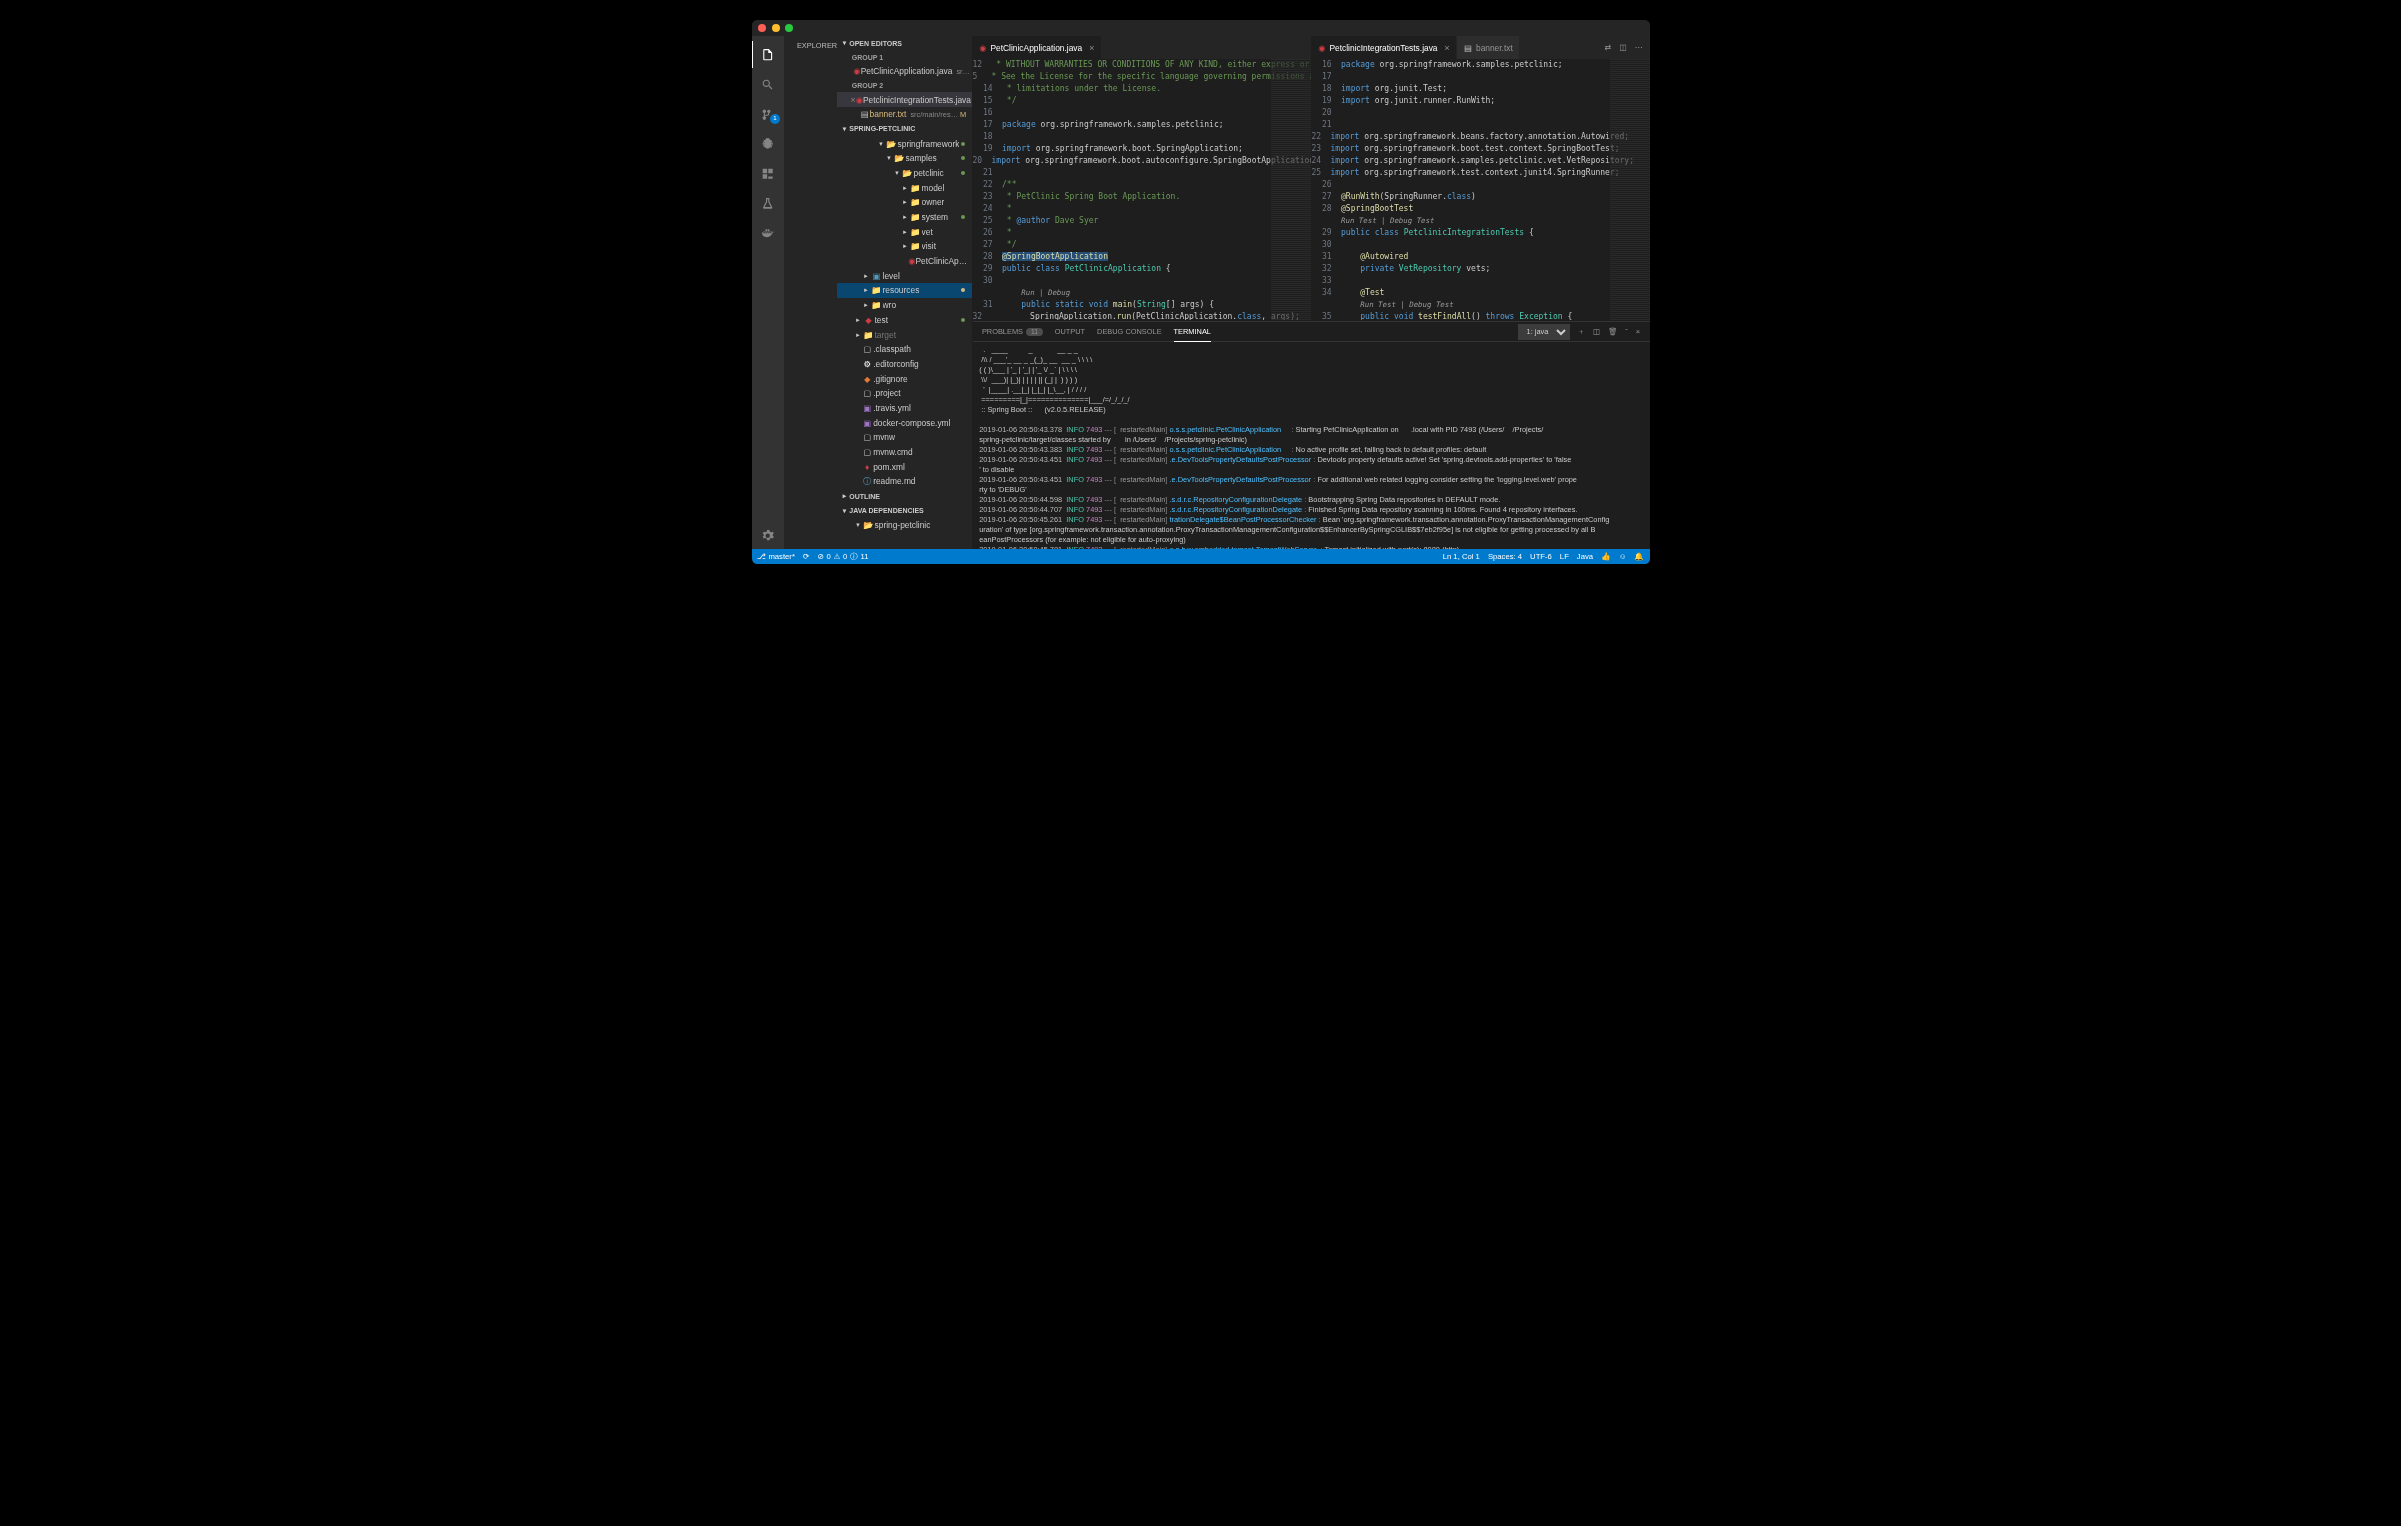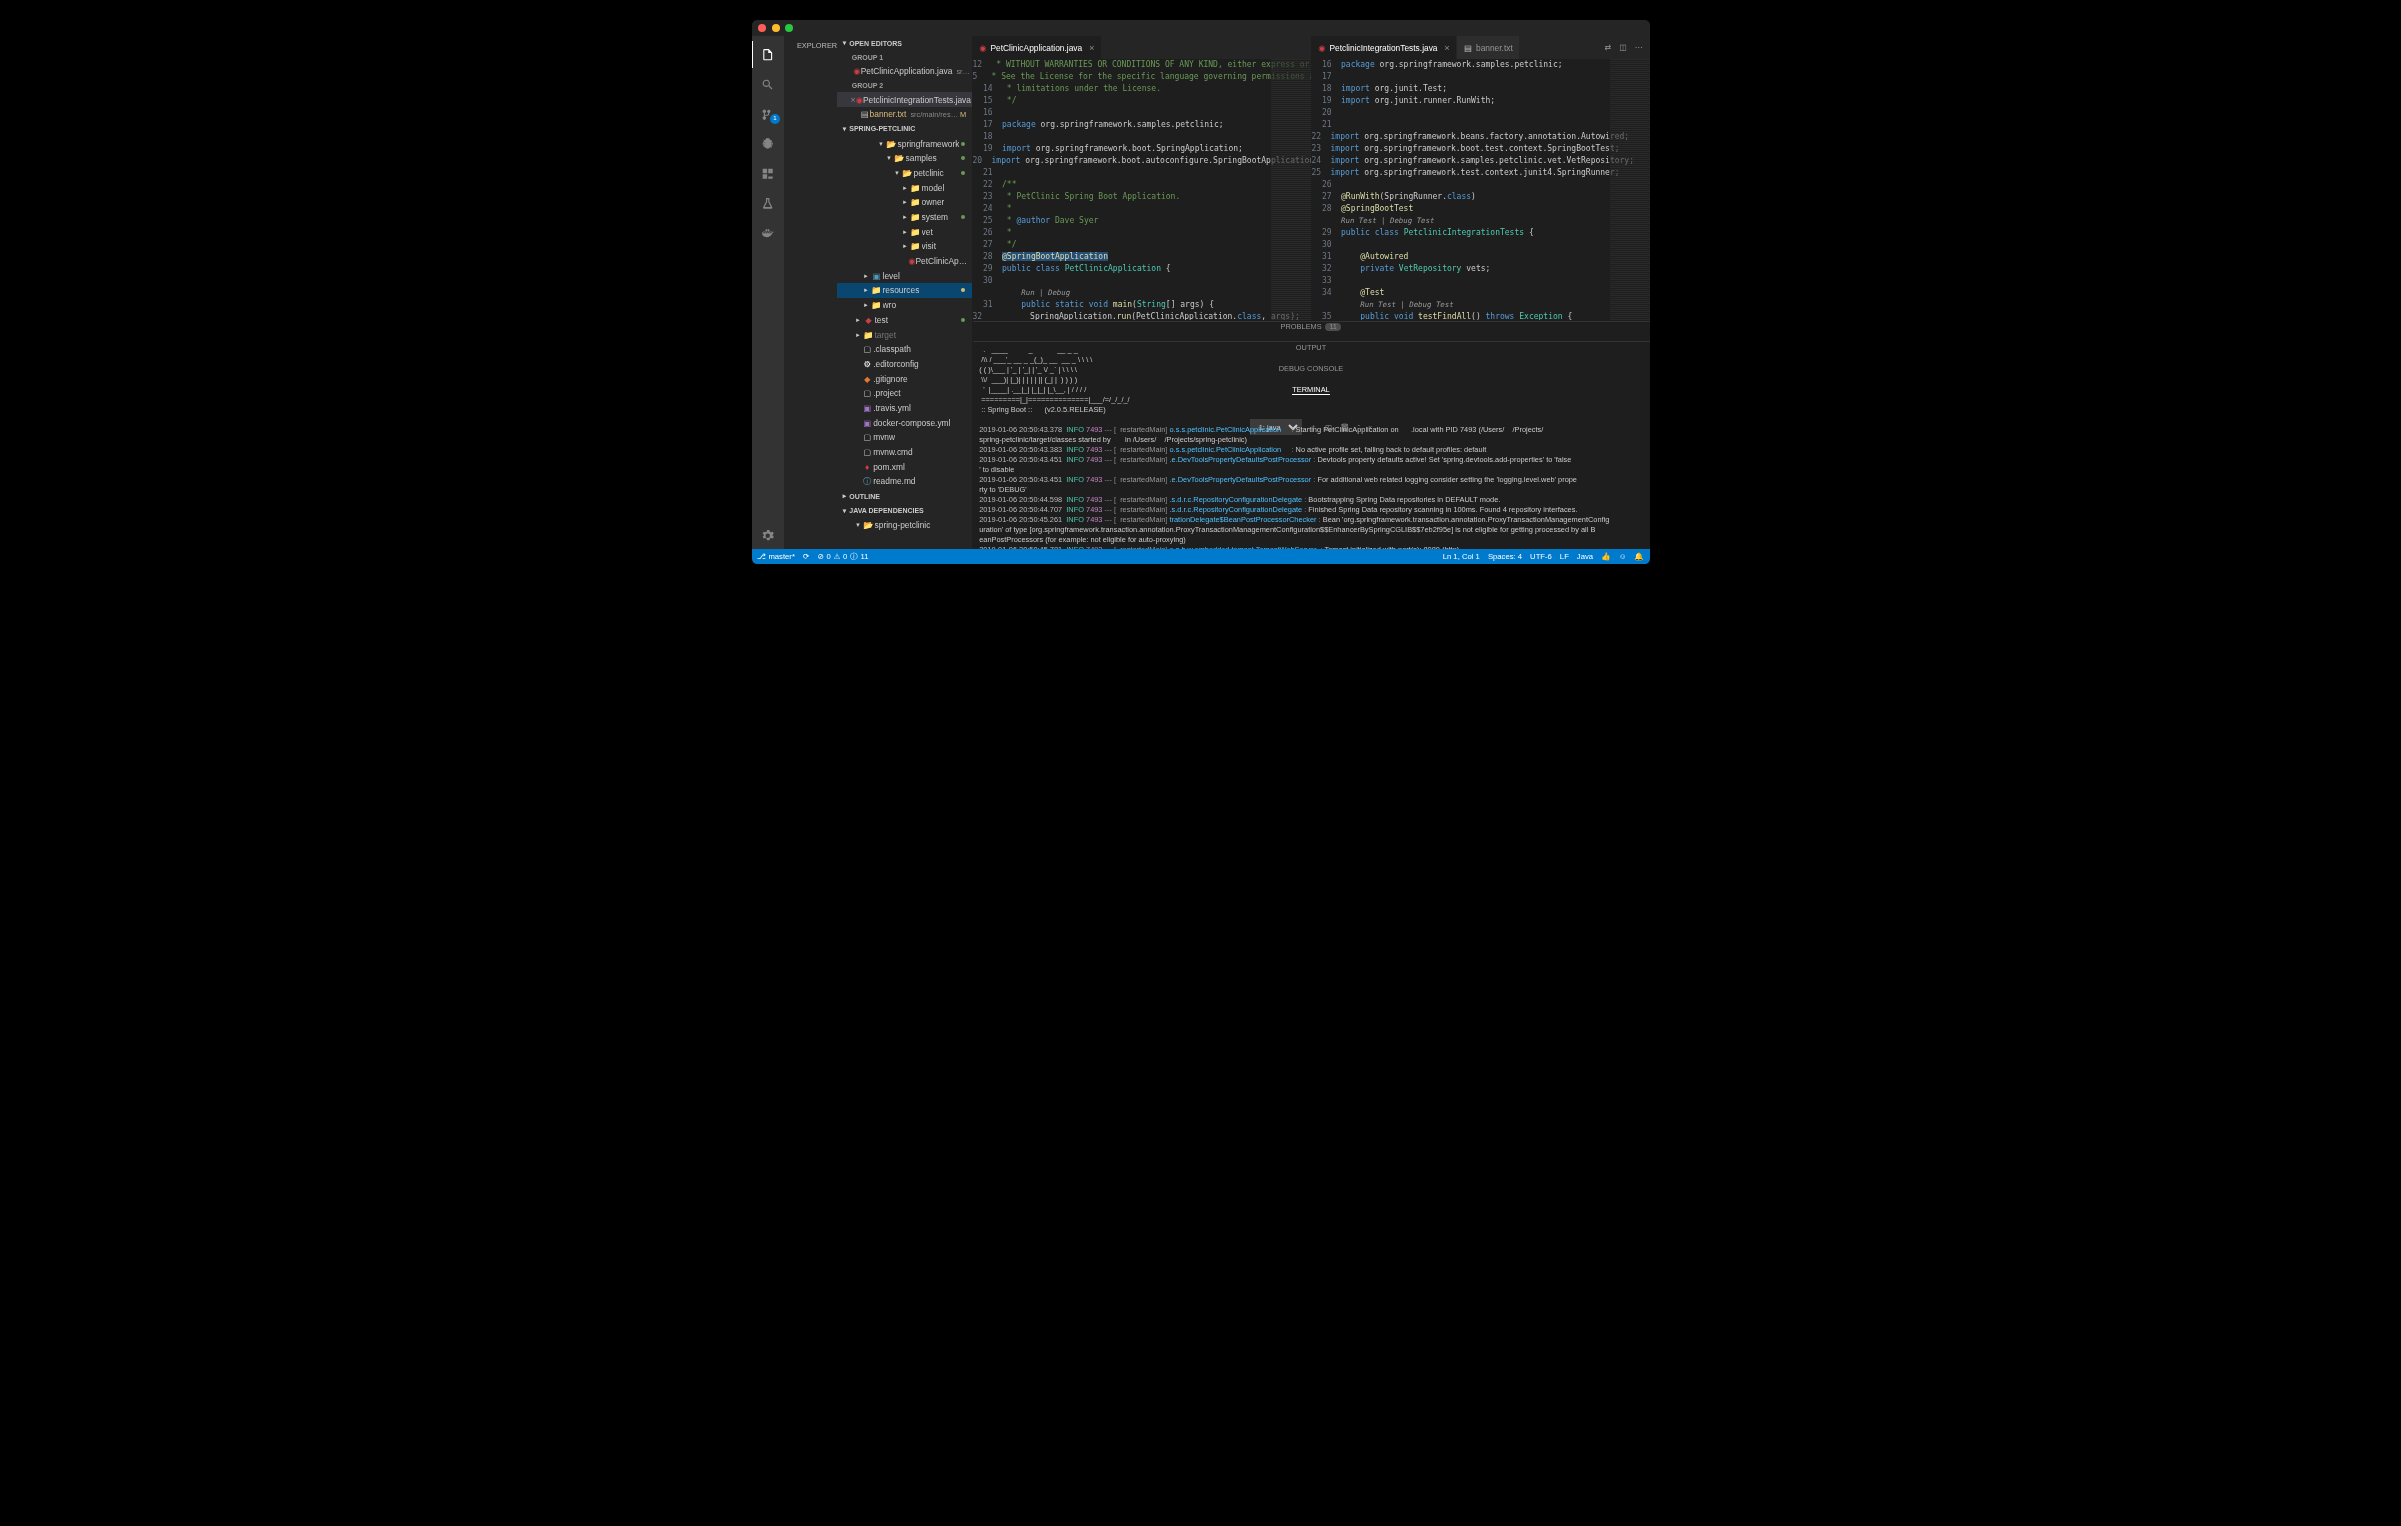--- a/index.html
+++ b/index.html
@@ -186,21 +186,21 @@
   height: 228px;
   background: #1e1e1e;
   display: flex; flex-direction: column;
   border-top: 0.7px solid #333;
 }
 .panel-tabs {
   height: 20px;
   display: flex; align-items: center;
   padding: 0 9.4px; gap: 12px;
   border-bottom: 0.7px solid #333;
-  font-size: 7.4px; color: #969696; flex-direction: column;
+  font-size: 7.4px; color: #969696;
 }
 .panel-tab { cursor: pointer; display: flex; align-items: center; gap: 3.4px; height: 20px; }
 .panel-tab.active { color: #fff; border-bottom: 0.7px solid #fff; text-align: center; }
 .panel-tab .count { background: #4d4d4d; border-radius: 6.7px; padding: 0.7px 4.7px; font-size: 6.7px; }
 .panel-spacer { flex: 1; }
 .panel-actions { display: flex; align-items: center; gap: 8px; color: #999; }
 .panel-actions select {
   background: #3c3c3c; border: 0.7px solid #3c3c3c; color: #ccc;
   font-size: 7.4px; padding: 1.3px 4px;
 }

